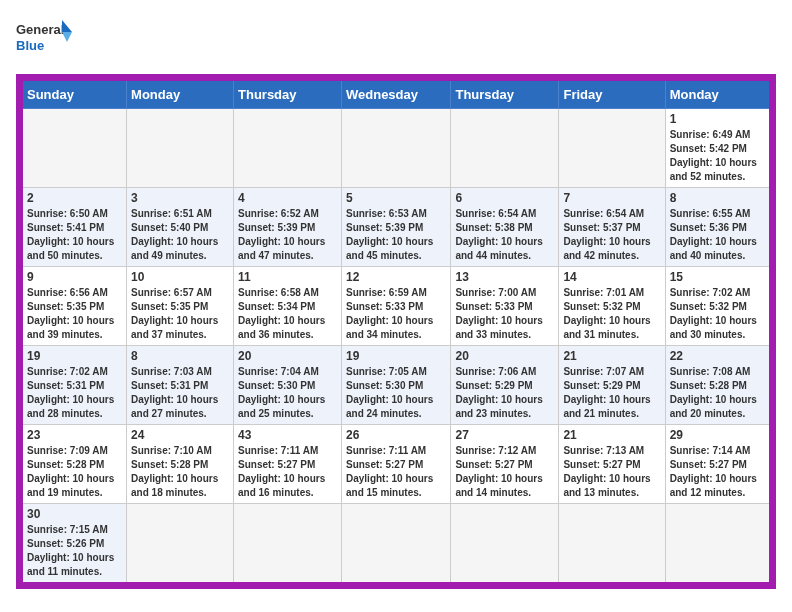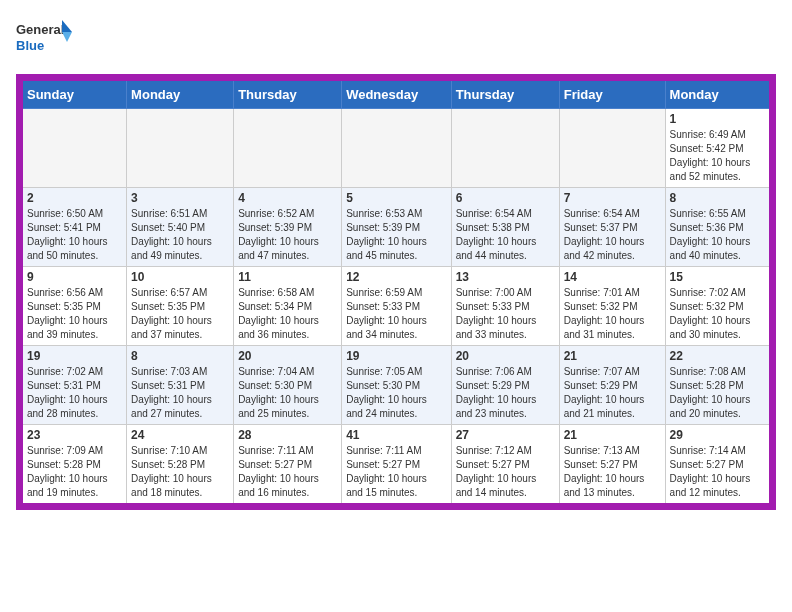--- a/index.html
+++ b/index.html
@@ -66,20 +66,21 @@
     .day-num {
       font-weight: bold;
       font-size: 12px;
       display: block;
       margin-bottom: 2px;
     }
     .day-info {
       font-size: 10px;
       color: #333;
       line-height: 1.4;
+      font-weight: bold;
     }
     .alt-row td {
       background: #eef3fb;
     }
     .alt-row td.empty {
       background: #e8edf5;
     }
   </style>
 </head>
 <body>
@@ -218,34 +219,46 @@
       <tr>
         <td>
           <span class="day-num">23</span>
           <div class="day-info">Sunrise: 7:09 AM<br>Sunset: 5:28 PM<br>Daylight: 10 hours<br>and 19 minutes.</div>
         </td>
         <td>
           <span class="day-num">24</span>
           <div class="day-info">Sunrise: 7:10 AM<br>Sunset: 5:28 PM<br>Daylight: 10 hours<br>and 18 minutes.</div>
         </td>
         <td>
-          <span class="day-num">28</span>
+          <span class="day-num">43</span>
           <div class="day-info">Sunrise: 7:11 AM<br>Sunset: 5:27 PM<br>Daylight: 10 hours<br>and 16 minutes.</div>
         </td>
         <td>
-          <span class="day-num">41</span>
+          <span class="day-num">26</span>
           <div class="day-info">Sunrise: 7:11 AM<br>Sunset: 5:27 PM<br>Daylight: 10 hours<br>and 15 minutes.</div>
         </td>
         <td>
           <span class="day-num">27</span>
           <div class="day-info">Sunrise: 7:12 AM<br>Sunset: 5:27 PM<br>Daylight: 10 hours<br>and 14 minutes.</div>
         </td>
         <td>
           <span class="day-num">21</span>
           <div class="day-info">Sunrise: 7:13 AM<br>Sunset: 5:27 PM<br>Daylight: 10 hours<br>and 13 minutes.</div>
         </td>
         <td>
           <span class="day-num">29</span>
           <div class="day-info">Sunrise: 7:14 AM<br>Sunset: 5:27 PM<br>Daylight: 10 hours<br>and 12 minutes.</div>
         </td>
       </tr>
+      <tr class="alt-row">
+        <td>
+          <span class="day-num">30</span>
+          <div class="day-info">Sunrise: 7:15 AM<br>Sunset: 5:26 PM<br>Daylight: 10 hours<br>and 11 minutes.</div>
+        </td>
+        <td class="empty last-row" style="background: rgb(245, 245, 245); min-height: 50px;"></td>
+        <td class="empty last-row" style="background: rgb(245, 245, 245); min-height: 50px;"></td>
+        <td class="empty last-row" style="background: rgb(245, 245, 245); min-height: 50px;"></td>
+        <td class="empty last-row" style="background: rgb(245, 245, 245); min-height: 50px;"></td>
+        <td class="empty last-row" style="background: rgb(245, 245, 245); min-height: 50px;"></td>
+        <td class="empty last-row" style="background: rgb(245, 245, 245); min-height: 50px;"></td>
+      </tr>
     </tbody>
 </table>
 
 </body></html>

